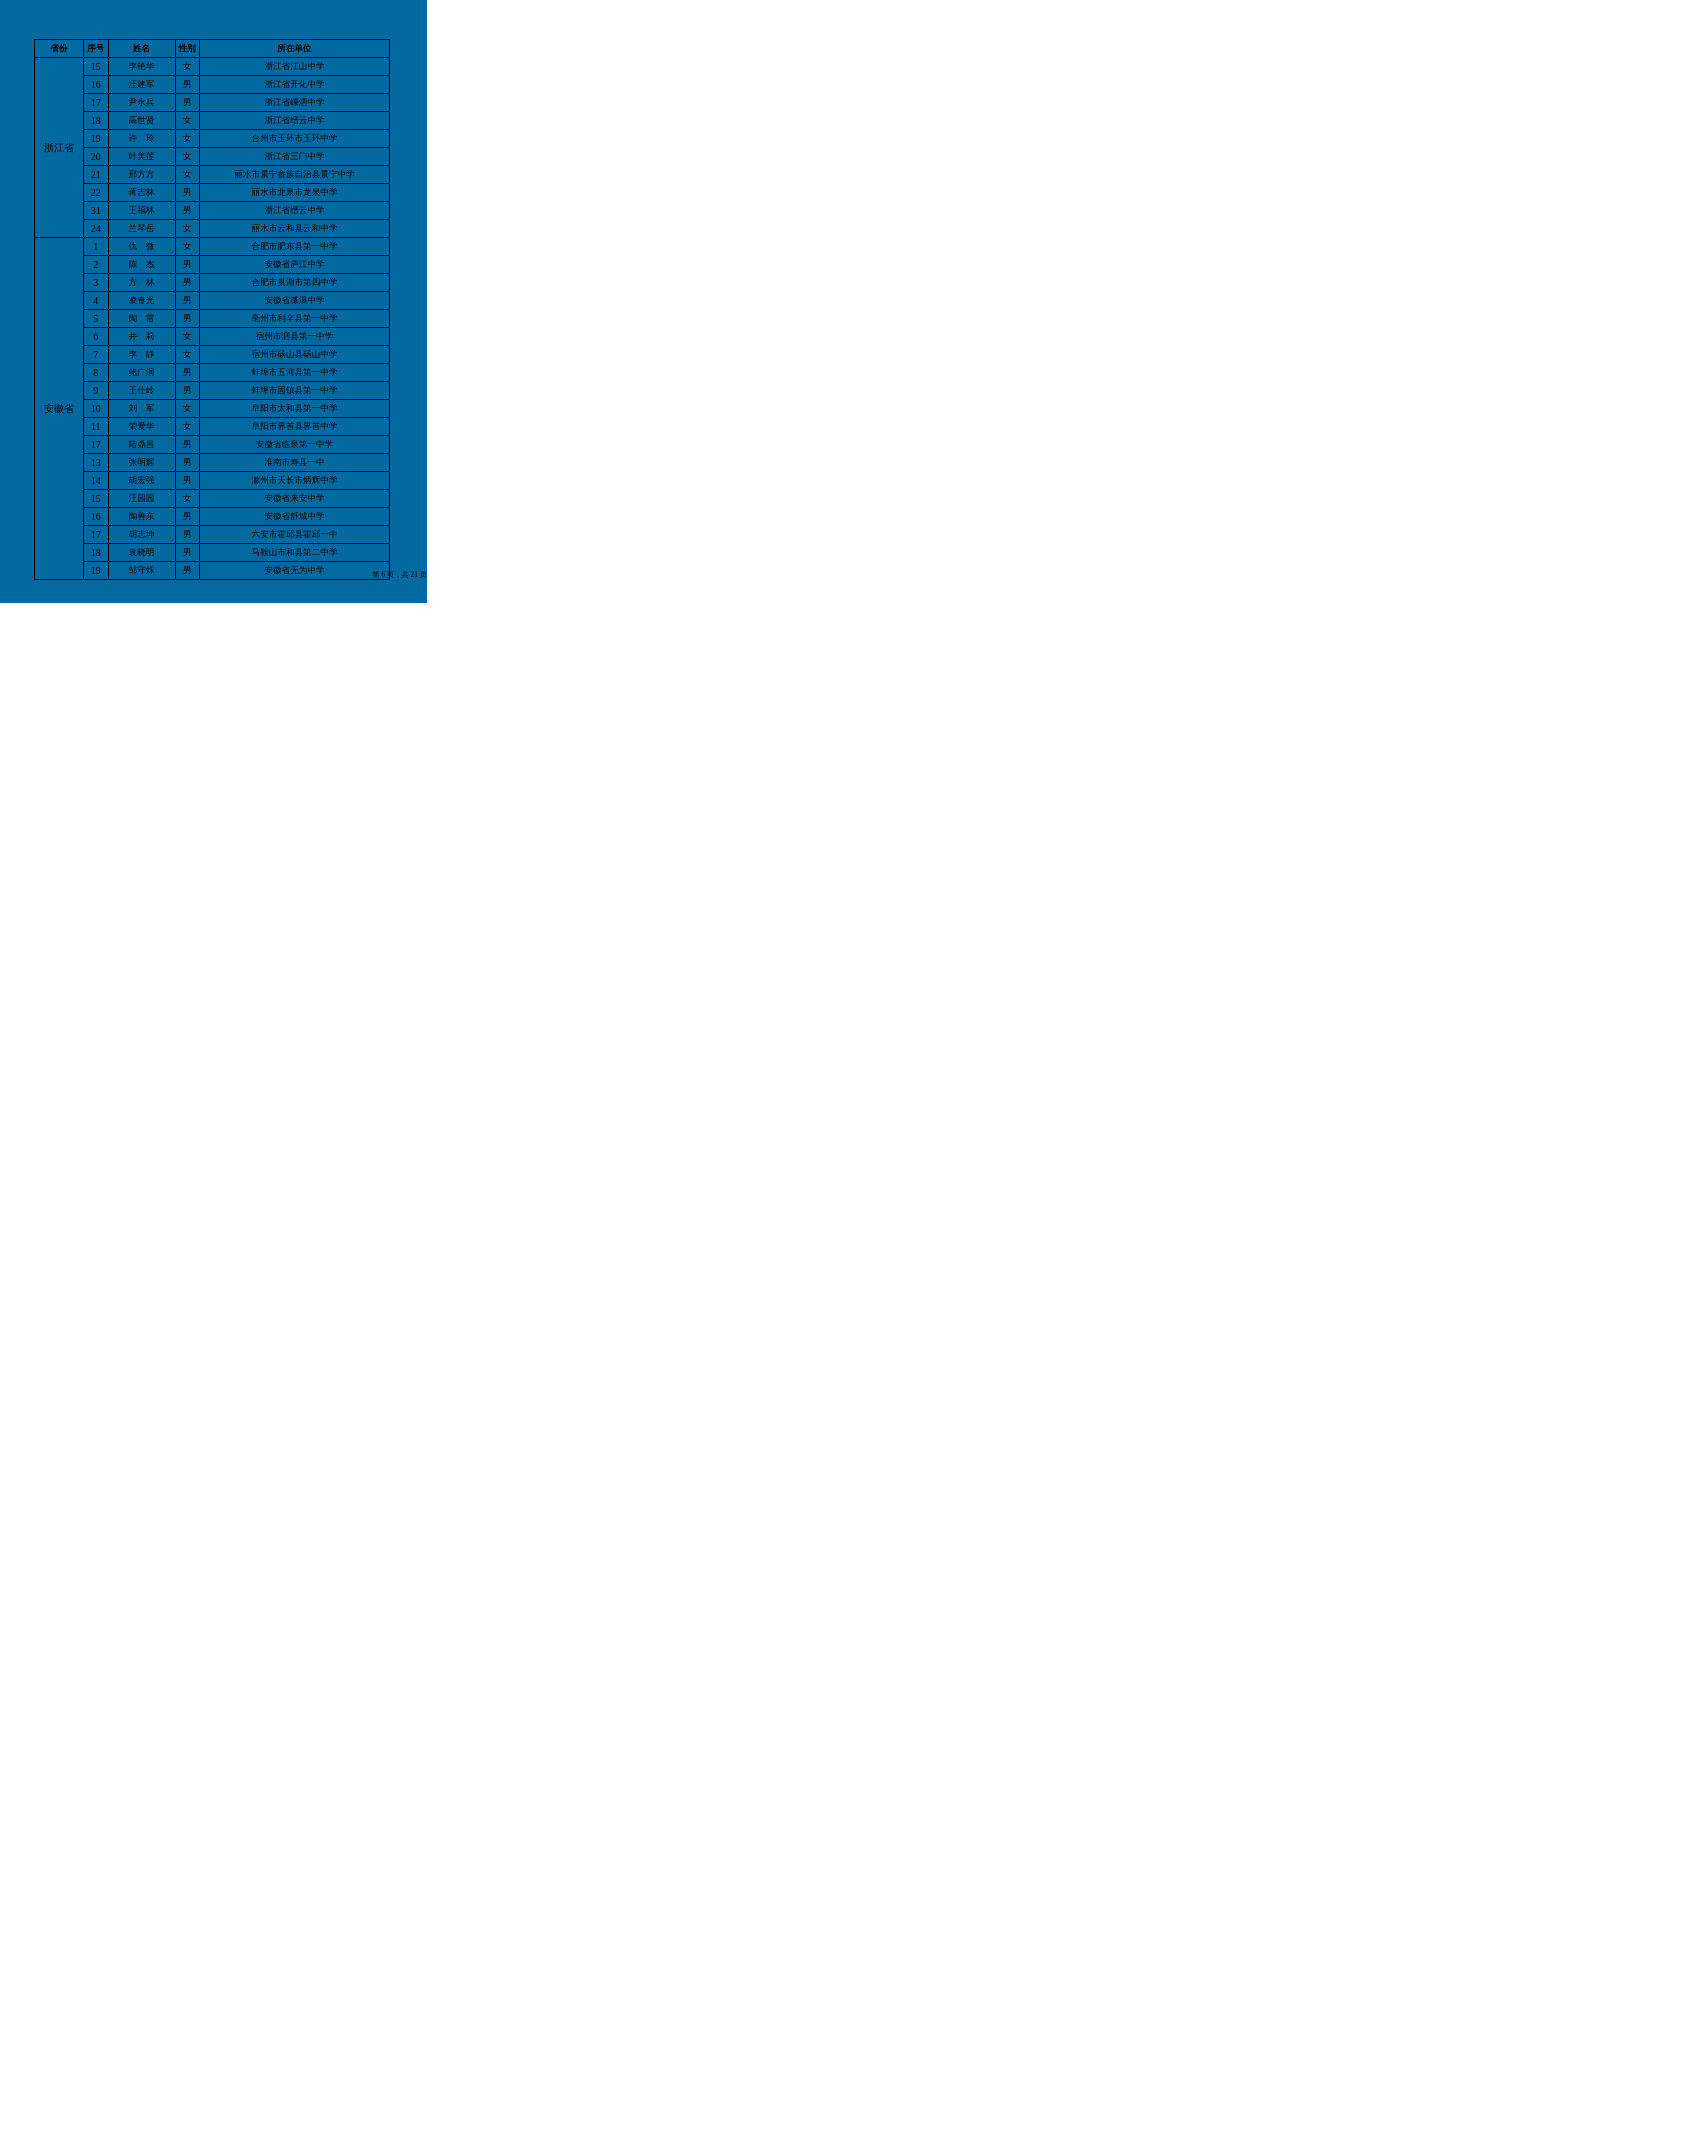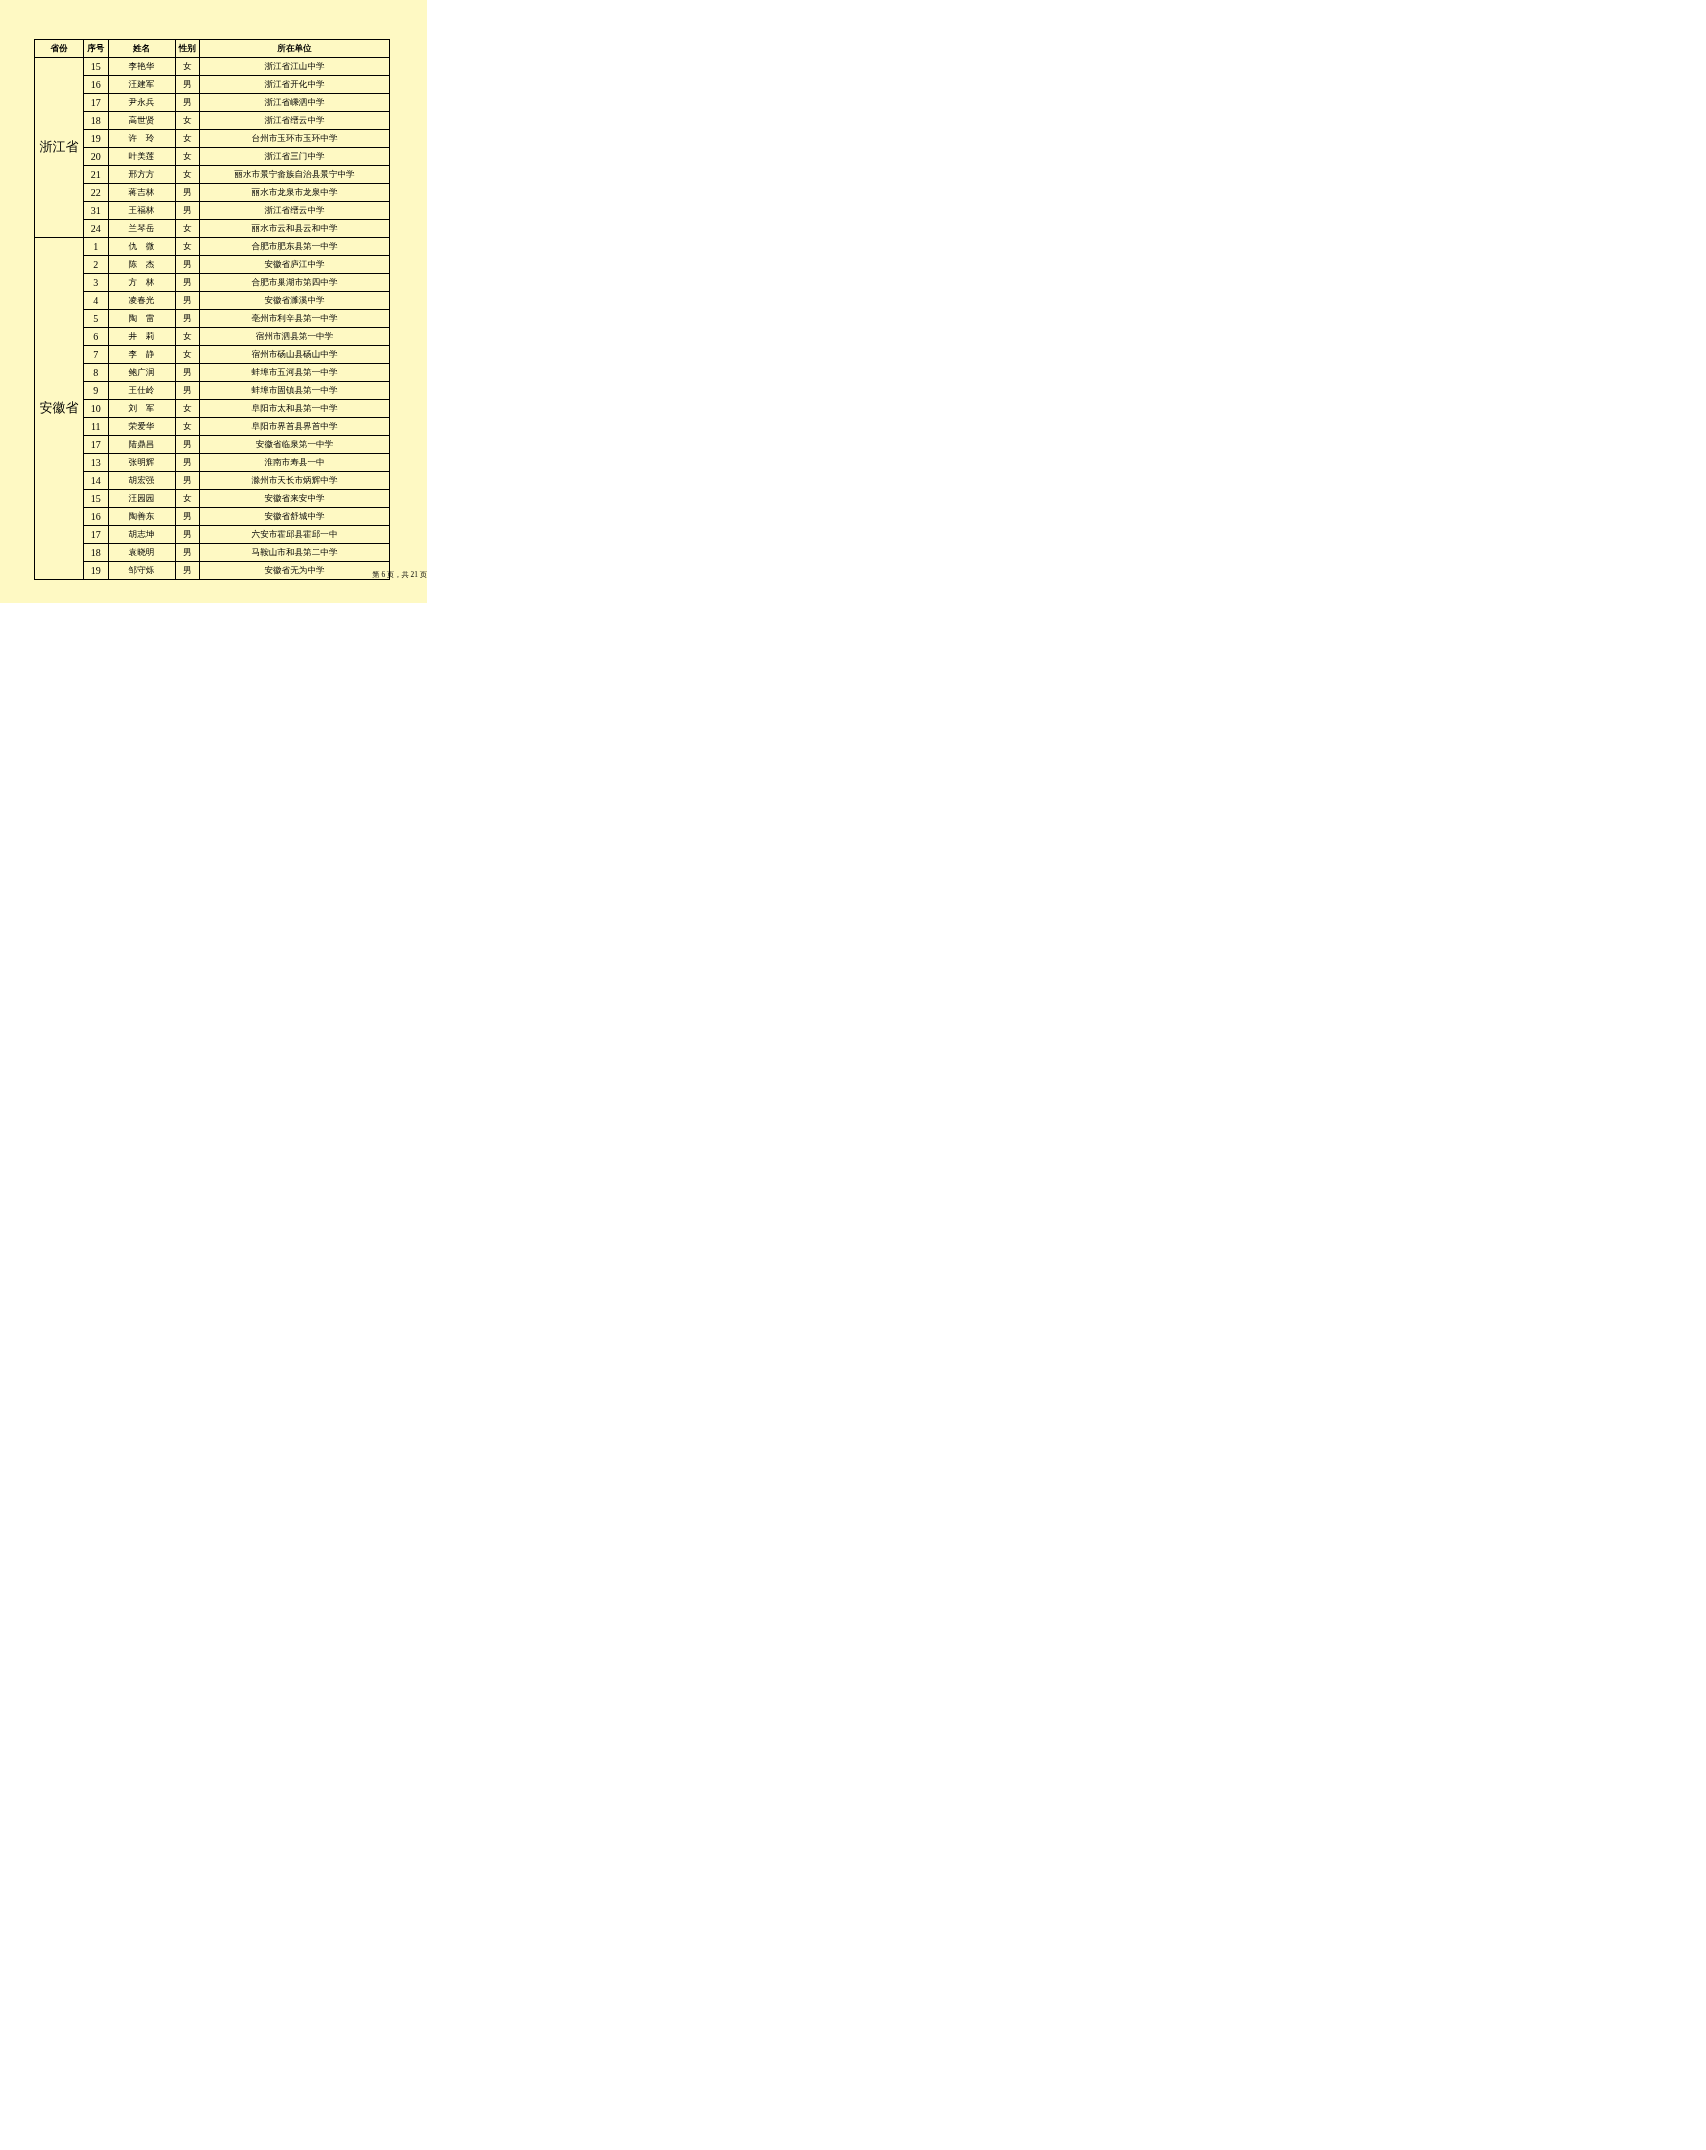--- a/index.html
+++ b/index.html
@@ -4,21 +4,21 @@
 <style>
   html, body {
     margin: 0;
     padding: 0;
     background: #ffffff;
   }
   .page {
     position: relative;
     width: 427px;
     height: 603px;
-    background: #fef9c3;
+    background: #0369a1;
     color: #000000;
     font-family: "Liberation Serif", "DejaVu Serif", serif;
     overflow: hidden;
   }
   table.roster {
     position: absolute;
     left: 34px;
     top: 39px;
     width: 355px;
     border-collapse: collapse;
@@ -39,21 +39,21 @@
     white-space: nowrap;
   }
   .roster th {
     font-weight: bold;
   }
   .roster td.c-idx {
     font-size: 10px;
     margin-top: 8px;
   }
   .roster td.c-prov {
-    font-size: 13px;
+    font-size: 10px;
   }
   .sec2-first td {
     border-top-width: 1.1px;
   }
   .footer {
     position: absolute;
     top: 570px;
     left: 0;
     width: 100%;
     text-align: right;

